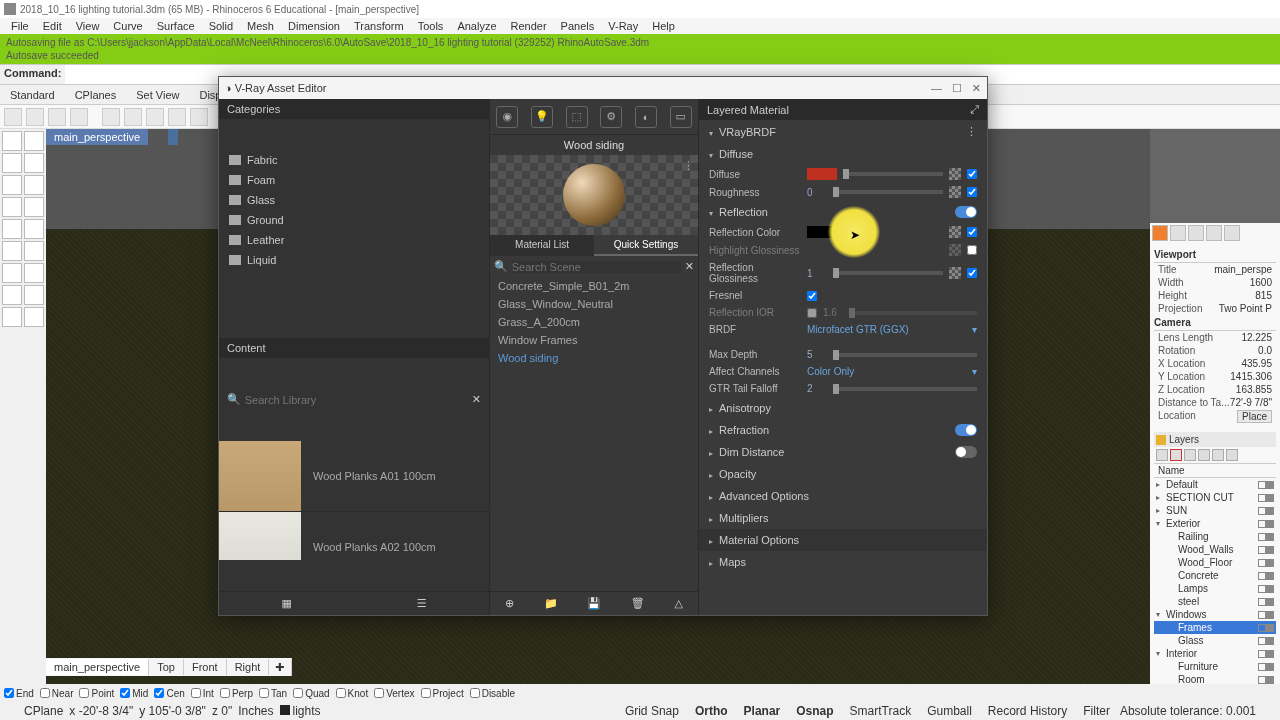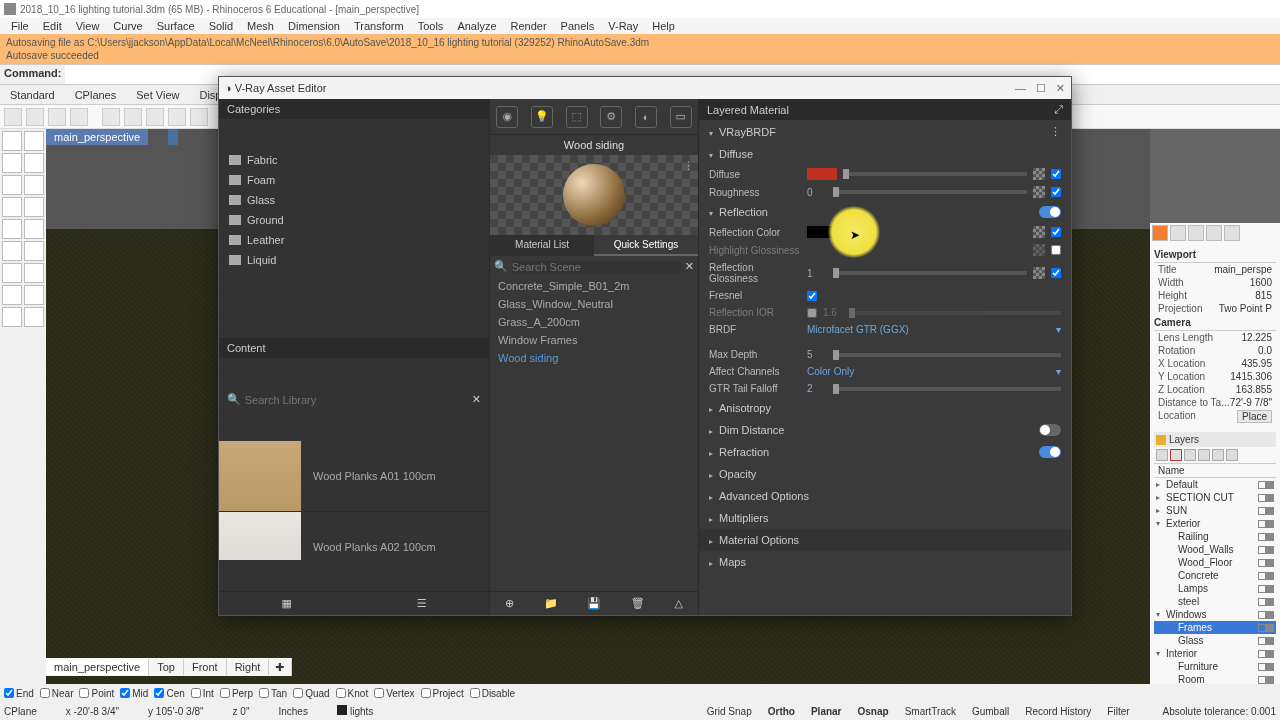--- a/index.html
+++ b/index.html
@@ -1,21 +1,21 @@
 <!DOCTYPE html>
 <html><head>
 <meta charset="utf-8">
 <style>
 * { margin: 0; padding: 0; box-sizing: border-box; font-family: "Segoe UI", Tahoma, sans-serif; }
 body { width: 1280px; height: 720px; background: #f0f0f0; overflow: hidden; font-size: 11px; color: #333; position: relative; }
 .titlebar { height: 18px; background: #fff; display: flex; align-items: center; padding: 0 4px; font-size: 10px; color: #666; }
 .titlebar .icon { width: 12px; height: 12px; background: #888; margin-right: 4px; }
 .menubar { height: 16px; background: #f5f5f5; display: flex; align-items: center; padding: 0 4px; font-size: 11px; }
 .menubar span { padding: 0 7px; cursor: default; }
-.cmdpanel { background: #fdba74; padding: 2px 6px; font-size: 10px; color: #555; line-height: 13px; }
+.cmdpanel { background: #84cc16; padding: 2px 6px; font-size: 10px; color: #555; line-height: 13px; }
 .cmdline { display: flex; border-top: 1px solid #ccc; border-bottom: 1px solid #ccc; }
 .cmdline label { padding: 2px 4px; font-size: 11px; font-weight: bold; }
 .cmdline input { flex: 1; border: none; background: #fff; padding: 2px; }
 .tabbar { height: 20px; background: #f0f0f0; display: flex; align-items: center; font-size: 11px; border-bottom: 1px solid #ccc; }
 .tabbar span { padding: 2px 10px; cursor: default; }
 .tb-row { height: 24px; background: #f8f8f8; border-bottom: 1px solid #ddd; display: flex; align-items: center; padding: 0 4px; gap: 4px; }
 .tb-row .tb-btn { width: 18px; height: 18px; background: #e8e8e8; border: 1px solid #ccc; display: inline-block; }
 .main { position: relative; height: 578px; background: #666; }
 .left-tools { position: absolute; left: 0; top: 0; width: 46px; height: 100%; background: #f0f0f0; display: flex; flex-direction: column; padding: 2px; gap: 2px; }
 .lt-row { display: flex; gap: 2px; }
@@ -23,27 +23,27 @@
 .viewport-area { position: absolute; left: 46px; top: 0; right: 130px; bottom: 0; background: linear-gradient(180deg, #4a4a4a 0%, #3a3a3a 100%); }
 .vp-tab { position: absolute; left: 0; top: 0; background: #5a7ab0; color: #fff; padding: 2px 8px; font-size: 11px; }
 .vp-arrow { position: absolute; top: 0; left: 122px; width: 10px; height: 16px; background: #496f9e; }
 .vp-content { width: 100%; height: 100%; background: #555; position: relative; overflow: hidden; }
 .grass { position: absolute; left: -50px; right: -620px; top: 100px; bottom: 0; background: repeating-linear-gradient(45deg,#2a2a1a,#2a2a1a 2px,#323218 3px,#2a2a1a 4px); }
 .bottom-tabs { position: absolute; left: 46px; bottom: 44px; height: 18px; background: #f5f5f5; display: flex; font-size: 11px; align-items: center; }
 .bottom-tabs span { padding: 2px 8px; border-right: 1px solid #ccc; }
 .osnap-row { position: absolute; left: 0; bottom: 18px; right: 0; height: 18px; background: #f0f0f0; display: flex; align-items: center; font-size: 10px; padding: 0 4px; gap: 6px; }
 .osn { display: flex; align-items: center; gap: 2px; }
 .osn input { width: 10px; height: 10px; }
-.status { position: absolute; left: 0; bottom: 0; right: 0; height: 18px; background: #f0f0f0; display: flex; align-items: center; font-size: 10px; padding: 0 4px; gap: 29px; }
+.status { position: absolute; left: 0; bottom: 0; right: 0; height: 18px; background: #f0f0f0; display: flex; align-items: center; font-size: 12px; padding: 0 24px; gap: 6px; }
 .status .seg { white-space: nowrap; }
 .status .toggle { padding: 1px 4px; }
 .status .toggle.on { font-weight: bold; }
 
 
-.vray { position: absolute; left: 218px; top: 76px; width: 854px; height: 540px; background: #3a3a3a; color: #ccc; font-size: 11px; border: 1px solid #555; box-shadow: 0 4px 20px rgba(0,0,0,0.5); display: flex; flex-direction: column; }
+.vray { position: absolute; left: 218px; top: 76px; width: 770px; height: 540px; background: #3a3a3a; color: #ccc; font-size: 11px; border: 1px solid #555; box-shadow: 0 4px 20px rgba(0,0,0,0.5); display: flex; flex-direction: column; }
 .vray-titlebar { height: 22px; background: #f4f4f4; color: #333; display: flex; align-items: center; padding: 0 6px; justify-content: space-between; }
 .vray-titlebar .wbtns { display: flex; gap: 10px; color: #666; }
 .vray-body { flex: 1; display: flex; overflow: hidden; }
 .vray-cat { width: 270px; background: #333; display: flex; flex-direction: column; gap: 31px; }
 .vray-cat-head { background: #2a2a2a; padding: 4px 8px; font-size: 11px; }
 .vray-cat-list { flex: 1; overflow: auto; }
 .cat-item { padding: 4px 10px; display: flex; align-items: center; gap: 6px; cursor: default; }
 .folder-icon { width: 12px; height: 10px; background: #aaa; display: inline-block; }
 .vray-content-head { background: #2a2a2a; padding: 4px 8px; margin-top: 38px; }
 .vray-search { display: flex; align-items: center; padding: 4px 8px; gap: 4px; background: #333; }
@@ -615,29 +615,29 @@
           <span class="val">2</span>
           <span class="slider"></span>
         </div>
 
       <div class="rmat-title">
           <span class="arr"></span>
           <span>Anisotropy</span>
         </div>
       <div class="rmat-title">
           <span class="arr"></span>
+          <span>Refraction</span>
+          <span style="flex:1"></span>
+          <span class="toggle-sw"></span>
+        </div>
+      <div class="rmat-title">
+          <span class="arr"></span>
           <span>Dim Distance</span>
           <span style="flex:1"></span>
           <span class="toggle-sw off"></span>
-        </div>
-      <div class="rmat-title">
-          <span class="arr"></span>
-          <span>Refraction</span>
-          <span style="flex:1"></span>
-          <span class="toggle-sw"></span>
         </div>
       <div class="rmat-title">
           <span class="arr"></span>
           <span>Opacity</span>
         </div>
       <div class="rmat-title">
           <span class="arr"></span>
           <span>Advanced Options</span>
         </div>
       <div class="rmat-title">

